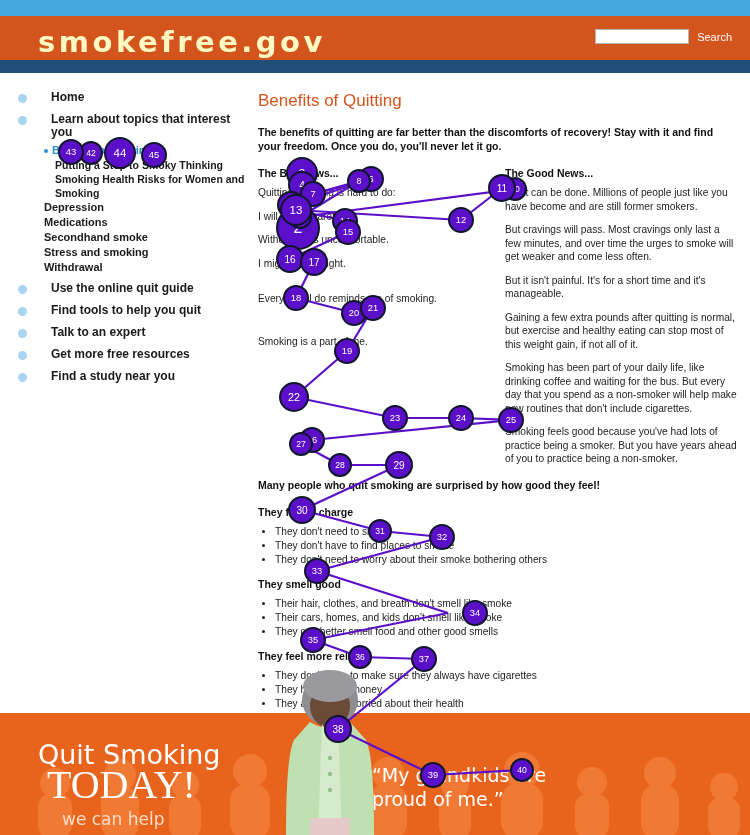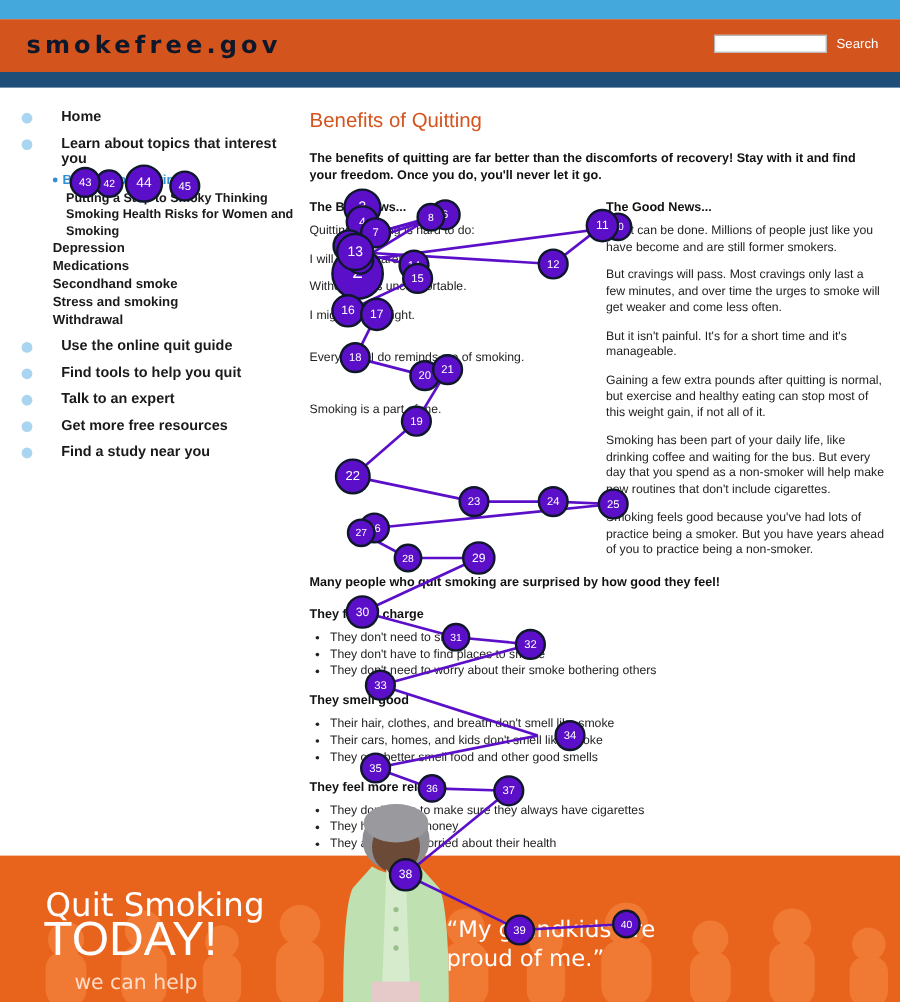--- a/index.html
+++ b/index.html
@@ -9,22 +9,22 @@
     font-family:"Liberation Sans", sans-serif;
     overflow:hidden;
     position:relative;
   }
   .page{position:relative;width:750px;height:835px;overflow:hidden;}
 
   
   .topbar{height:16px;background:#45a8dd;}
   .brandbar{height:44px;background:#d4541e;position:relative;}
   .brand{
-    position:absolute;left:22px;top:9px;
-    color:#0f172a;font-size:20px;letter-spacing:3.5px;
+    position:absolute;left:38px;top:9px;
+    color:#fef9c3;font-size:29px;letter-spacing:3.5px;
     font-weight:bold;font-family:"DejaVu Sans", sans-serif;
   }
   .searchwrap{position:absolute;right:18px;top:13px;display:flex;align-items:center;gap:8px;}
   .searchbox{
     width:88px;height:13px;background:#fff;border:1px solid #b4b4b4;
     padding:0 2px;font-size:10px;outline:none;
   }
   .searchlabel{color:#fff;font-size:11px;}
   .navyline{height:13px;background:#1f4e79;}
 
@@ -67,22 +67,22 @@
   .footer{
     position:absolute;left:0;bottom:0;width:750px;height:122px;
     background:#e8641c;overflow:hidden;
   }
   .crowd{position:absolute;left:0;bottom:0;width:750px;height:86px;}
   .quit-head{
     position:absolute;left:38px;top:26px;color:#ffffff;
     font-size:27px;font-family:"DejaVu Sans", sans-serif;
   }
   .today{
-    position:absolute;left:36px;top:48px;color:#ffffff;
-    font-size:40px;letter-spacing:0px;font-family:Liberation Sans, sans-serif;
+    position:absolute;left:47px;top:48px;color:#ffffff;
+    font-size:40px;letter-spacing:0px;font-family:Liberation Serif, serif;
   }
   .wecanhelp{
     position:absolute;left:62px;top:96px;color:#ffdcc8;font-size:17px;
     font-family:"DejaVu Sans", sans-serif;
   }
   .quote{
     position:absolute;left:372px;top:50px;color:#ffffff;font-size:19px;
     line-height:24px;font-family:"DejaVu Sans", sans-serif;
   }
 

